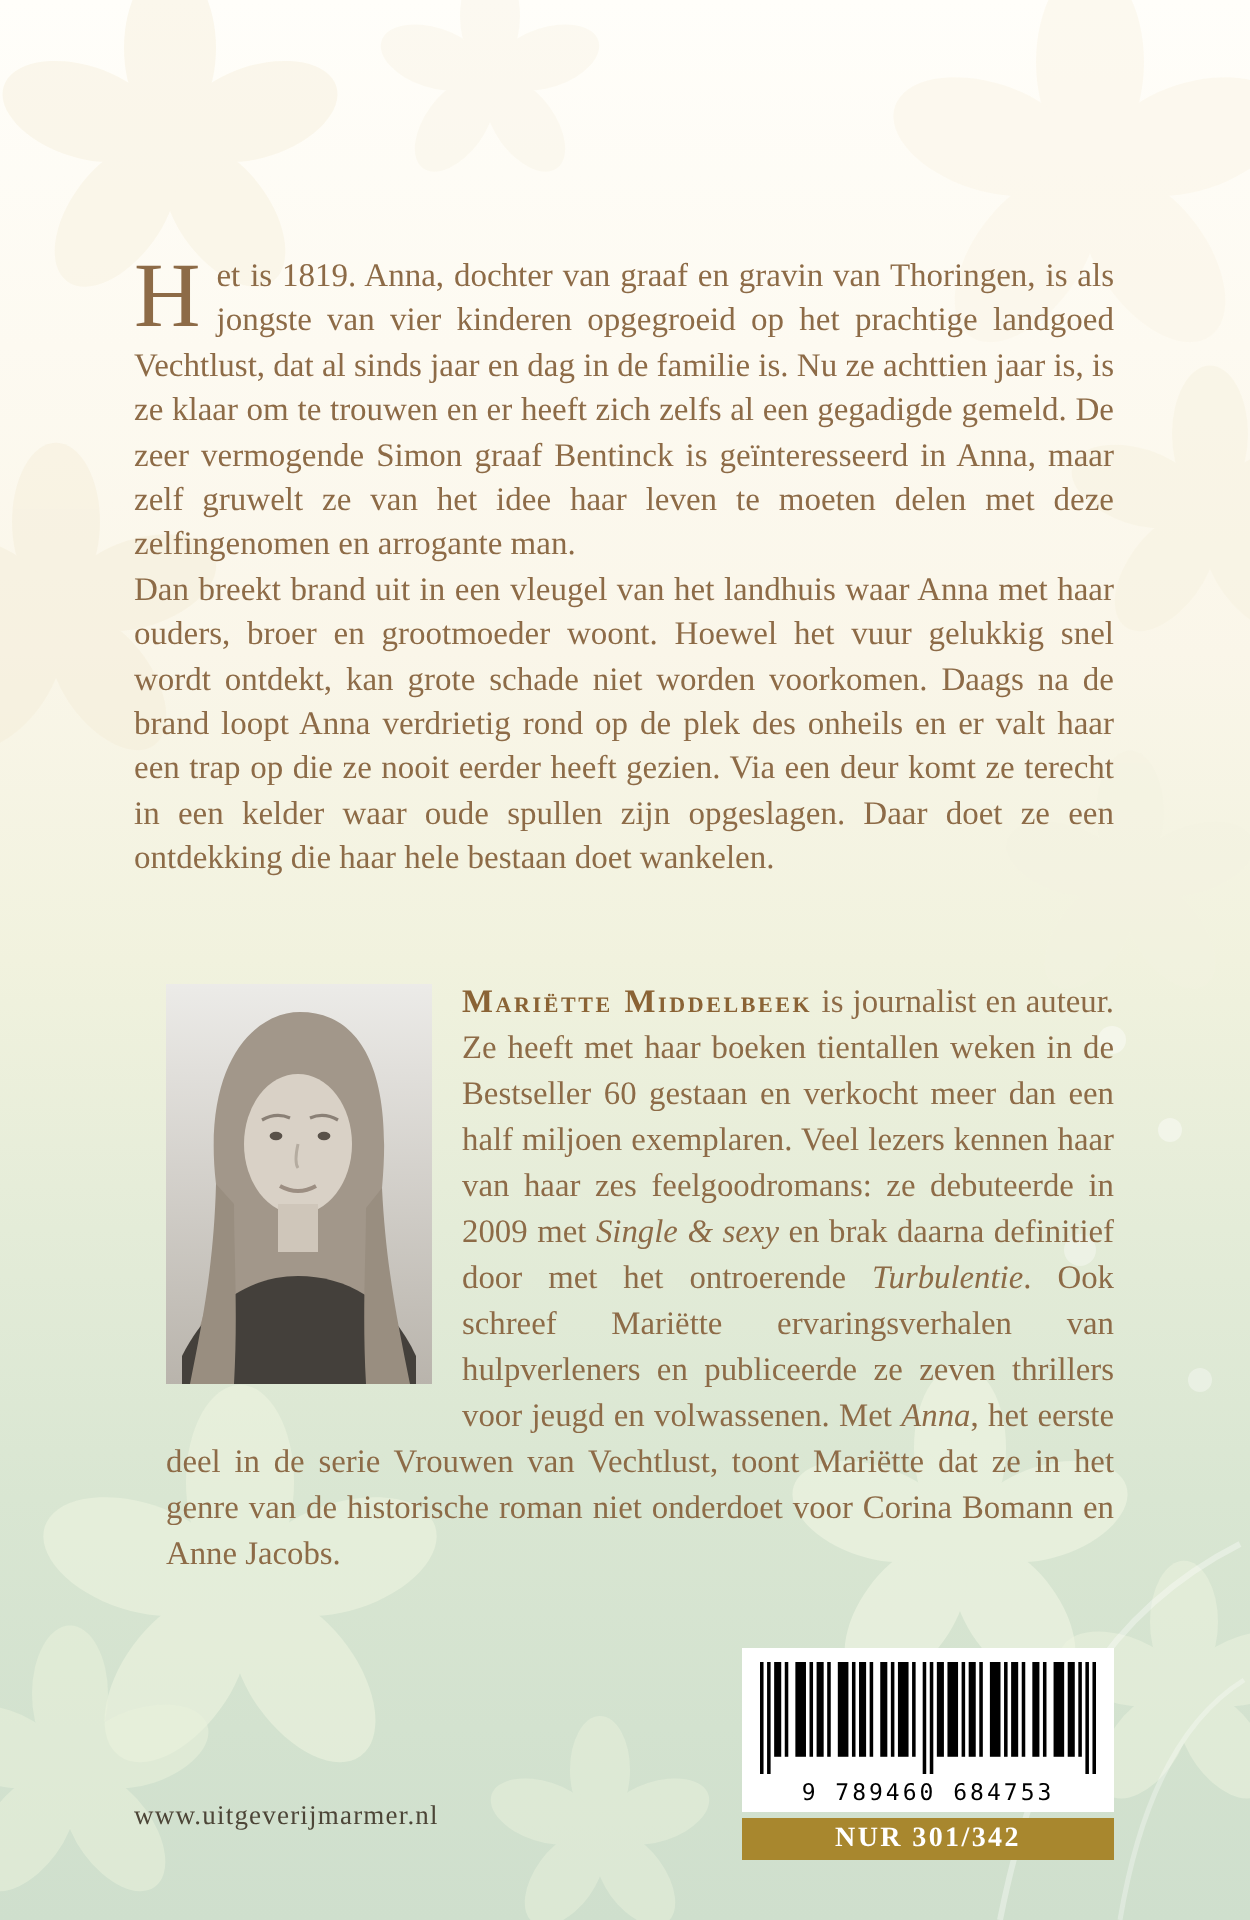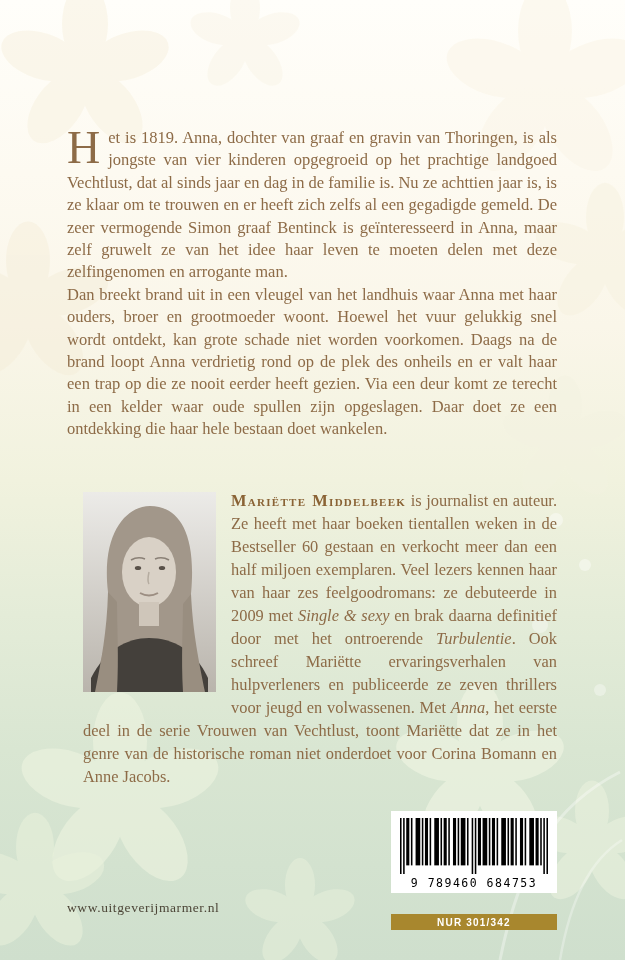--- a/index.html
+++ b/index.html
@@ -46,35 +46,35 @@
     color:#8a6335;
   }
   .bio i{font-style:italic;}
 
   
   .website{
     position:absolute;left:67px;bottom:44px;
     font-size:13.5px;letter-spacing:.6px;color:#4c4537;
   }
   .barcode-block{
-    position:absolute;right:68px;bottom:30px;width:166px;
+    position:absolute;right:68px;bottom:30px;width:186px;
   }
   .barcode-box{
     background:#ffffff;padding:7px 9px 3px;box-sizing:border-box;
   }
   .barcode-box svg{display:block;width:100%;height:56px;}
   .isbn{
     font-family:"DejaVu Sans Mono", monospace;
     font-size:11.5px;letter-spacing:1.5px;color:#000;
     text-align:center;margin-top:2px;white-space:nowrap;
   }
   .nur-bar{
-    margin-top:21px;background:#a8872e;color:#ffffff;
-    font-family:Liberation Sans, sans-serif;
-    font-size:10px;letter-spacing:1.2px;font-weight:bold;
+    margin-top:3px;background:#a8872e;color:#ffffff;
+    font-family:Liberation Serif, serif;
+    font-size:14px;letter-spacing:1.2px;font-weight:bold;
     text-align:center;padding:2.5px 0;
   }
 </style>
 </head>
 <body>
 
 <div class="cover">
 
   <svg class="floral" viewBox="0 0 625 960" xmlns="http://www.w3.org/2000/svg" aria-hidden="true">
     <defs>

